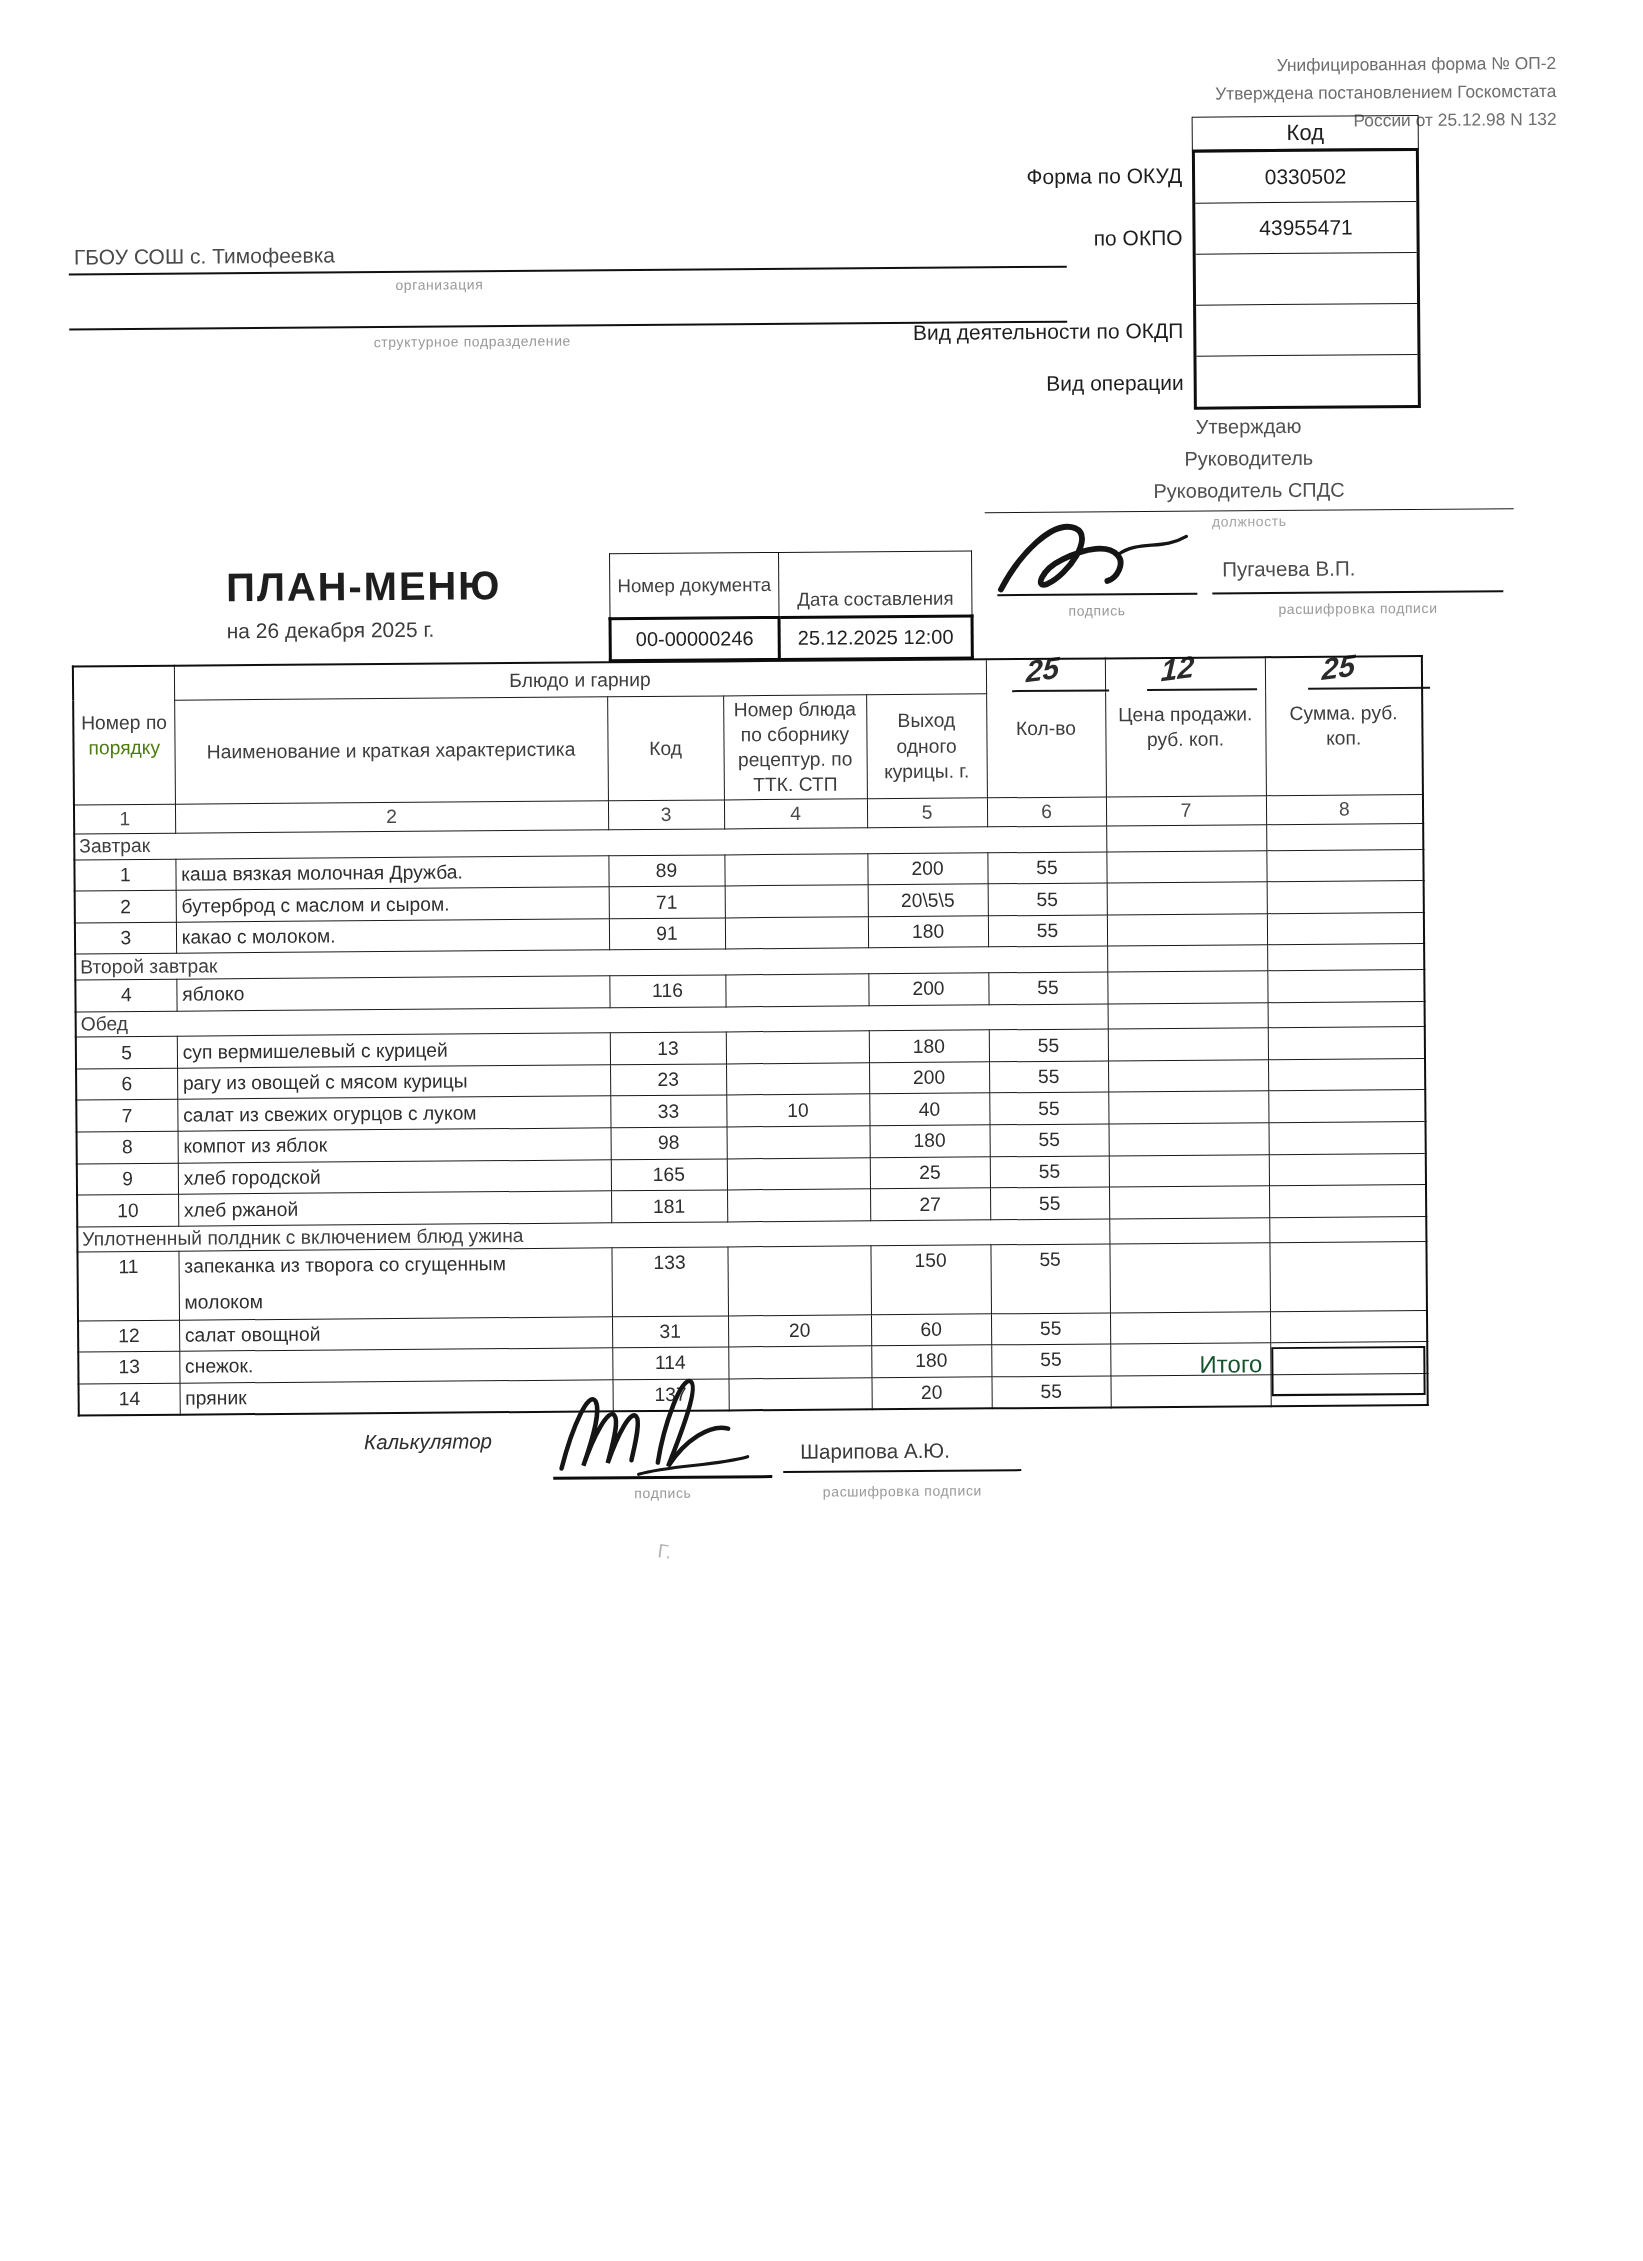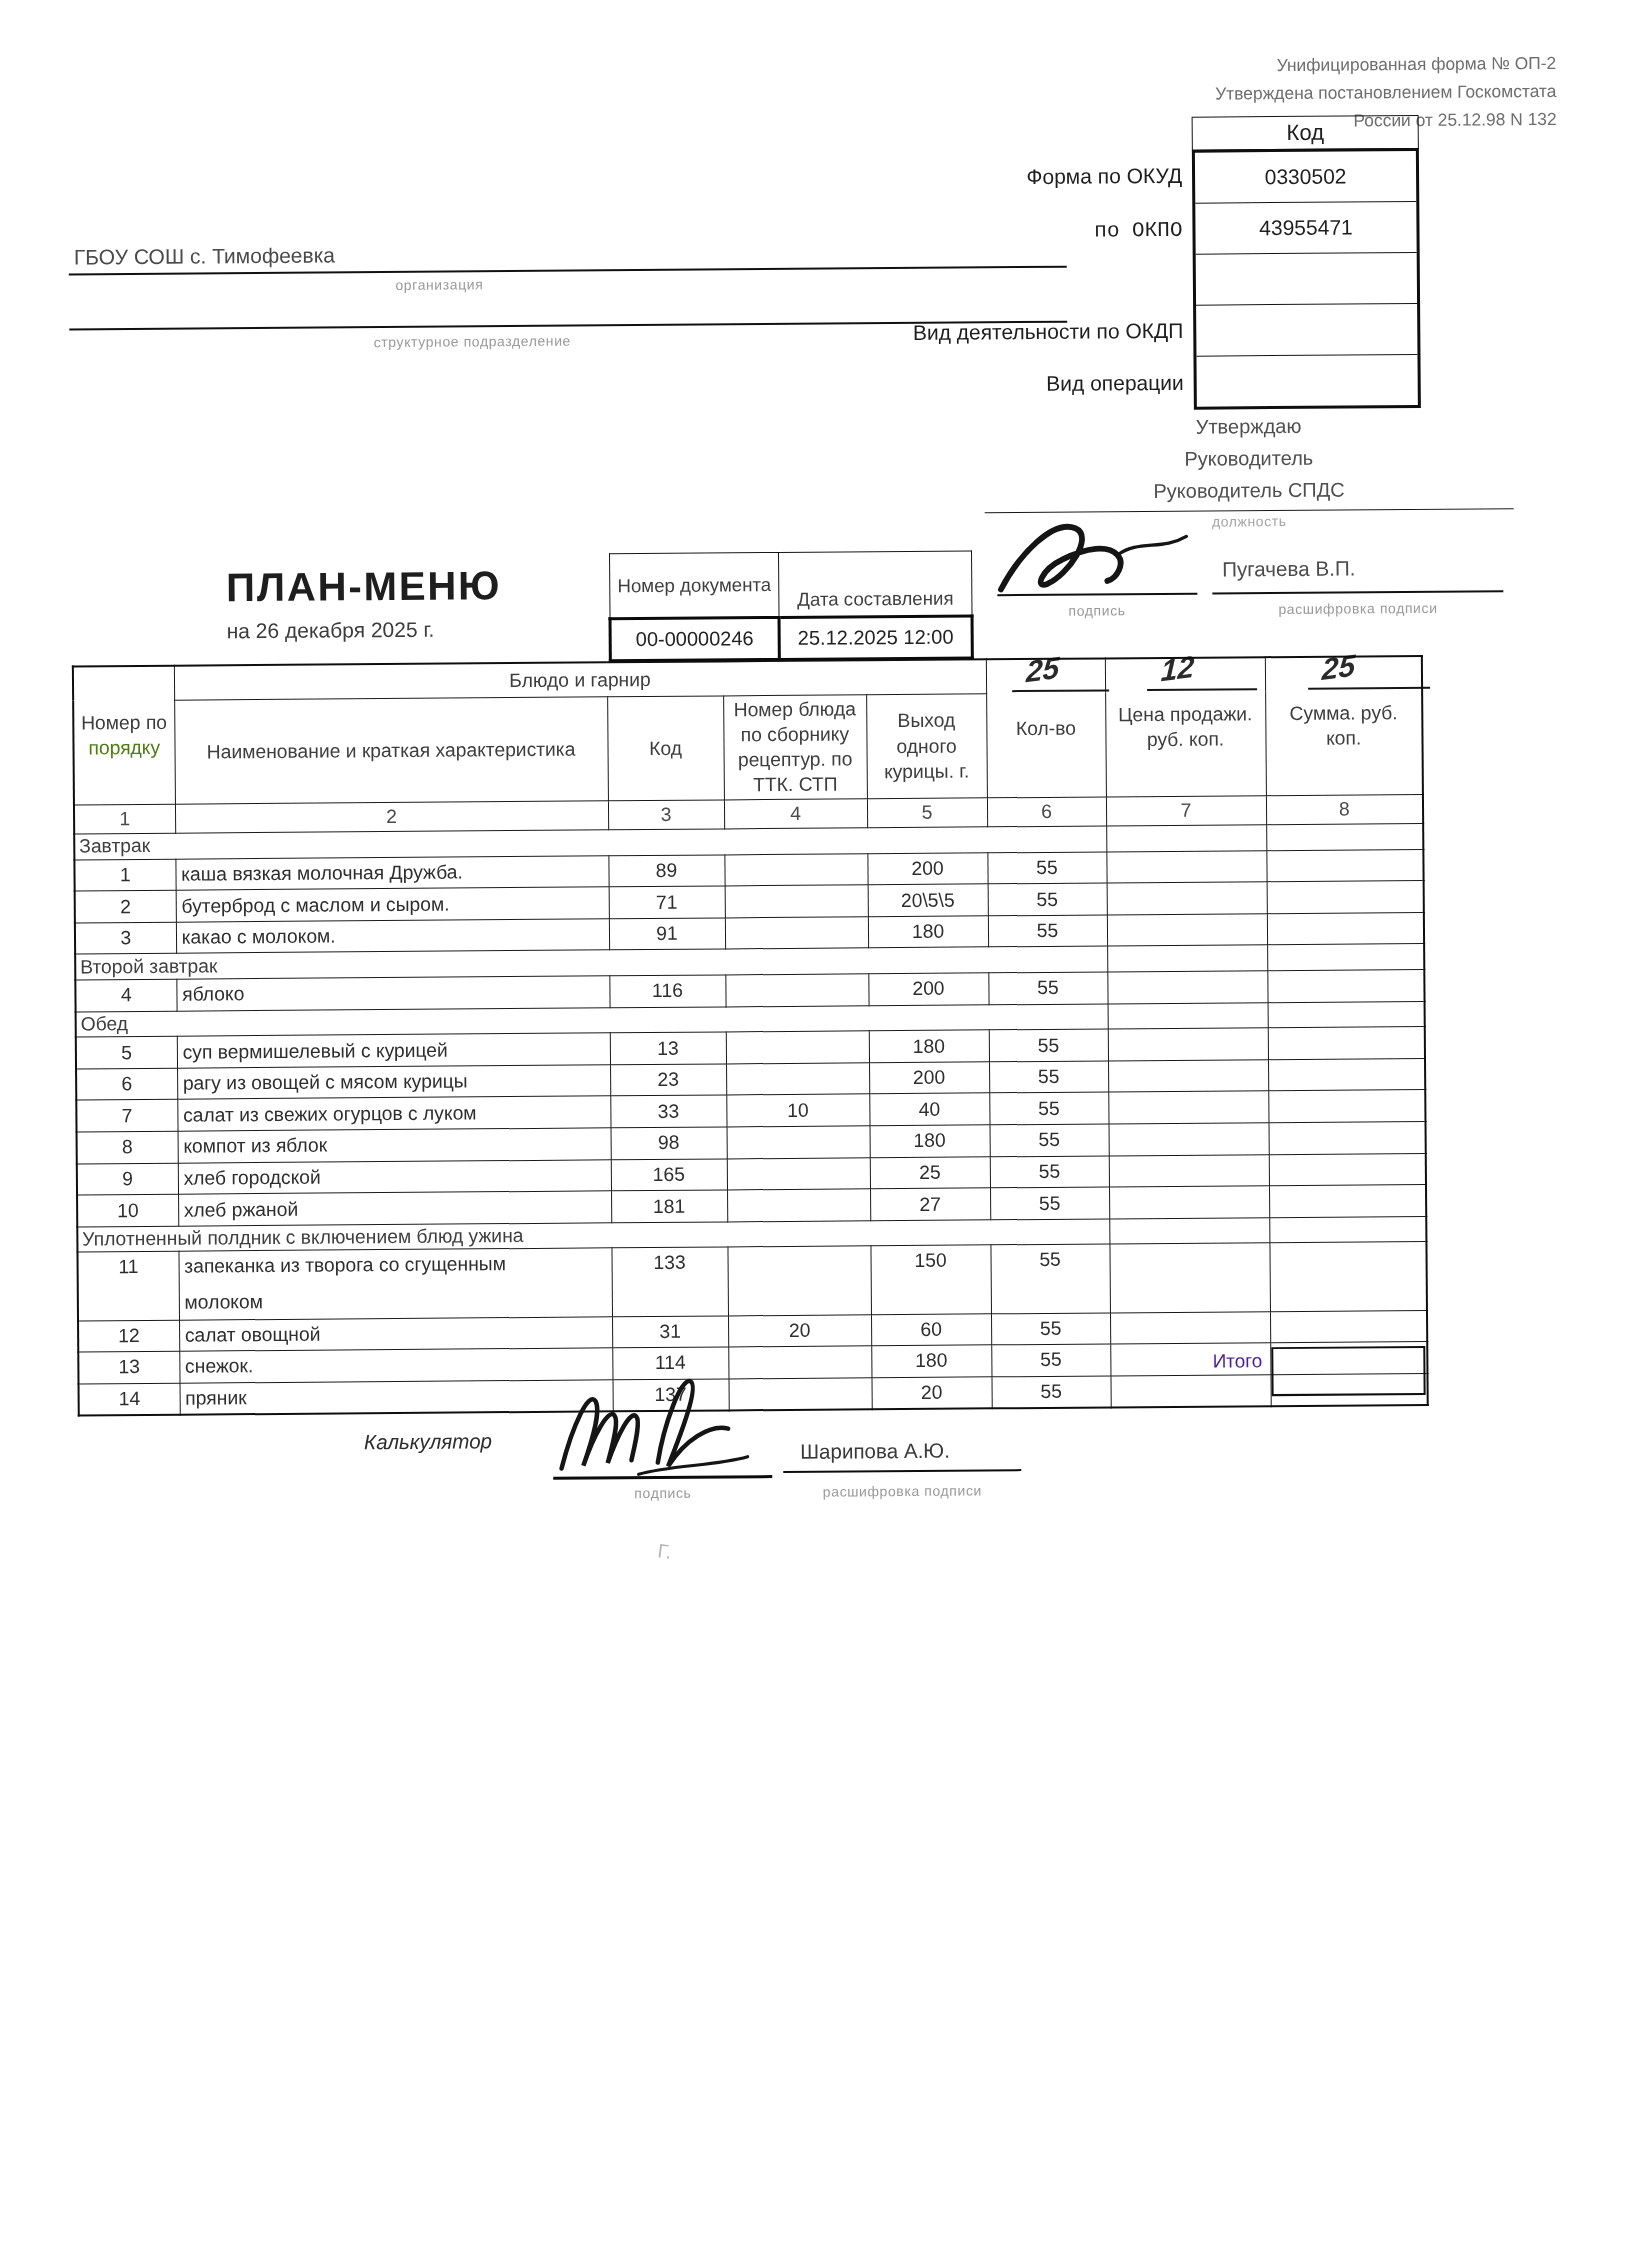--- a/index.html
+++ b/index.html
@@ -16,21 +16,21 @@
   .form-ref{position:absolute;top:55px;right:83px;text-align:right;font-size:17.4px;line-height:1.6;color:#6e6e6e;}
 
   
   .code-box{position:absolute;left:1196px;top:119px;width:227px;}
   .code-box .kod-head{border:1.9px solid #141414;height:32px;display:flex;align-items:center;justify-content:center;font-size:22px;}
   .code-box .kod-body{border:3.2px solid #0e0e0e;margin-top:-0.6px;}
   .code-box .kod-row{height:50px;display:flex;align-items:center;justify-content:center;font-size:21px;border-bottom:1.9px solid #141414;}
   .code-box .kod-row:last-child{border-bottom:none;}
   .code-label{position:absolute;right:458px;height:50px;display:flex;align-items:center;justify-content:flex-end;font-size:21px;white-space:nowrap;}
   .lbl-okud{top:153px;}
-  .lbl-okpo{top:207px;font-family:Liberation Mono, monospace;}
+  .lbl-okpo{top:215px;}
   .lbl-okdp{top:308px;}
   .lbl-oper{top:360px;}
 
   
   .org-block{position:absolute;left:72px;top:213px;width:998px;}
   .org-name{padding-left:5.2px;font-size:21px;color:#4a4a4a;border-bottom:2.6px solid #101010;height:50px;display:flex;align-items:flex-end;padding-bottom:3.9px;}
   .org-cap{width:741px;text-align:center;margin-top:3.9px;}
   .div-line{position:absolute;left:72px;top:322px;width:998px;border-bottom:2.6px solid #101010;height:0;}
   .div-cap{position:absolute;left:72px;top:330px;width:806px;text-align:center;}
 
@@ -73,21 +73,21 @@
   .numrow td{height:26px;text-align:center;font-size:19.3px;color:#4a4a4a;}
   tr.sec td{height:22px;font-size:19.3px;color:#3f3f3f;padding-left:3.9px;}
   tr.item td{height:28px;font-size:19.3px;color:#2e2e2e;}
   tr.item .c-num{text-align:center;}
   .c-code,.c-ref,.c-out,.c-qty{text-align:center;}
   tr.tall td{height:62px;vertical-align:top;padding-top:3.9px;}
   .name2{display:block;margin-top:14px;}
 
   
   .totals{position:absolute;left:72px;top:1350px;width:1348px;display:flex;justify-content:flex-end;align-items:flex-start;}
-  .totals .t-label{font-size:19px;color:#4c1d95;margin-right:9px;margin-top:2.6px;}
+  .totals .t-label{font-size:24px;color:#14532d;margin-right:9px;margin-top:2.6px;}
   .totals .t-box{width:150px;height:45px;border:2.6px solid #0e0e0e;}
 
   
   .calc{position:absolute;left:0;top:1386px;width:1128px;height:168px;}
   .calc .c-label{position:absolute;left:358px;top:40px;font-size:20.6px;font-style:italic;color:#2e2e2e;}
   .sig2{position:absolute;left:529px;top:-23px;}
   .calc .line1{position:absolute;left:547px;top:88px;width:219px;border-bottom:3.2px solid #0c0c0c;}
   .calc .line2{position:absolute;left:777px;top:84px;width:238px;border-bottom:2.6px solid #0c0c0c;}
   .calc .name{position:absolute;left:794px;top:53px;font-size:20.6px;color:#3a3a3a;white-space:nowrap;}
   .calc .cap1{position:absolute;left:547px;top:97px;width:219px;text-align:center;}

